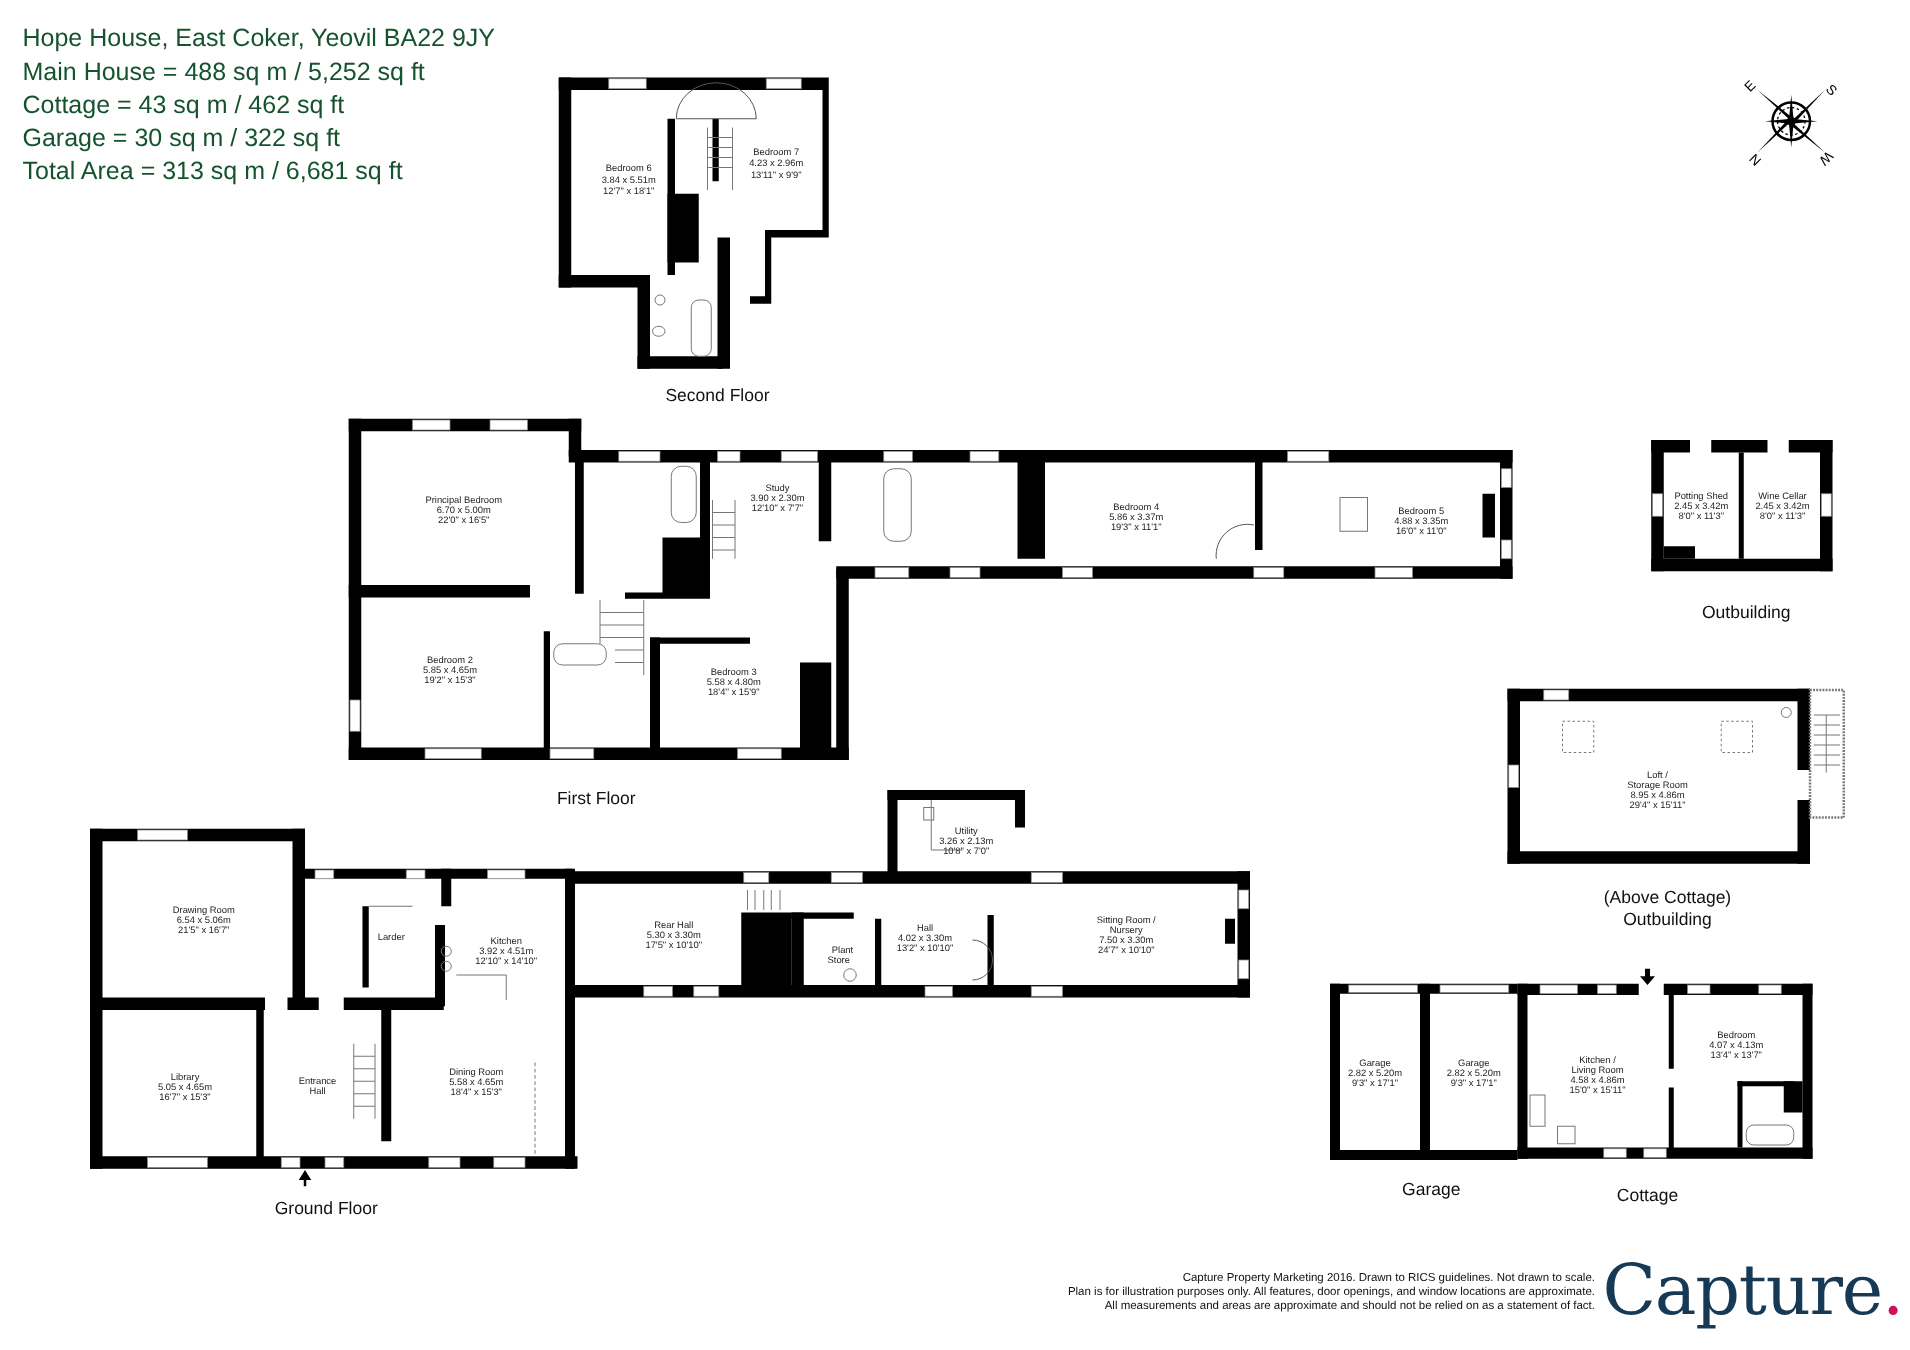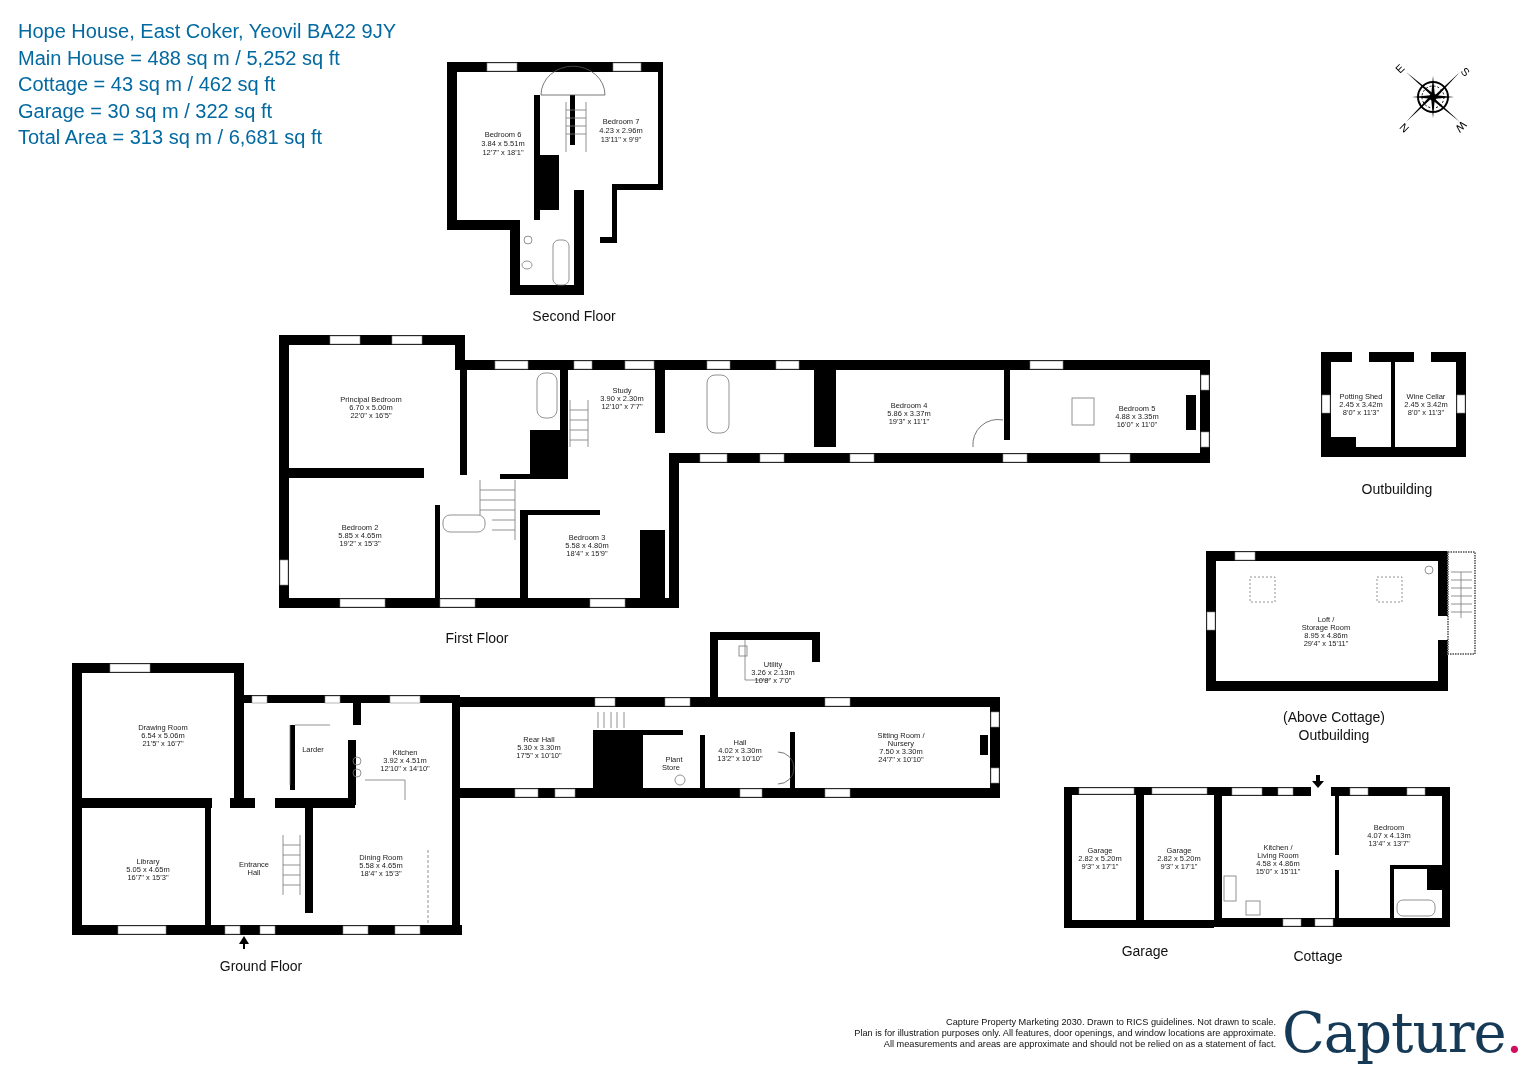--- a/index.html
+++ b/index.html
@@ -1,17 +1,17 @@
 <!DOCTYPE html>
 <html><head>
 <meta charset="utf-8">
 <style>
   html, body { margin:0; padding:0; background:#ffffff; }
   body { width:1528px; height:1080px; position:relative; overflow:hidden; font-family:"Liberation Sans", sans-serif; color:#111; }
-  .header { position:absolute; left:18px; top:18px; font-size:20px; line-height:26.5px; color:#0369a1; }
+  .header { position:absolute; left:18px; top:18px; font-size:20px; line-height:26.5px; color:#14532d; }
   .header div { white-space:nowrap; }
   svg.plan { position:absolute; left:0; top:0; }
   .room-label { font-family:"Liberation Sans", sans-serif; font-size:7.5px; fill:#222; text-anchor:middle; }
   .floor-label { font-family:"Liberation Sans", sans-serif; font-size:14px; fill:#111; text-anchor:middle; }
   .wall { fill:#000; }
   .win { fill:#fff; stroke:#888; stroke-width:0.6; }
   .line { stroke:#777; stroke-width:0.8; fill:none; }
   .door { stroke:#555; stroke-width:0.8; fill:none; }
   .footer { position:absolute; right:252px; top:1017px; text-align:right; font-size:9.2px; line-height:11px; color:#111; white-space:nowrap; }
   .logo { position:absolute; left:1282px; top:998px; font-family:"DejaVu Serif", serif; font-size:56px; color:#163a56; letter-spacing:-1px; line-height:70px; }
@@ -363,18 +363,18 @@
     <text class="room-label" x="1278" y="866">4.58 x 4.86m</text>
     <text class="room-label" x="1278" y="874">15'0" x 15'11"</text>
     <text class="room-label" x="1389" y="830">Bedroom</text>
     <text class="room-label" x="1389" y="838">4.07 x 4.13m</text>
     <text class="room-label" x="1389" y="846">13'4" x 13'7"</text>
     <text class="floor-label" x="1318" y="961">Cottage</text>
   </g>
 </svg>
 
 <div class="footer">
-  <div>Capture Property Marketing 2030. Drawn to RICS guidelines.  Not drawn to scale.</div>
+  <div>Capture Property Marketing 2016. Drawn to RICS guidelines.  Not drawn to scale.</div>
   <div>Plan is for illustration purposes only. All features, door openings, and window locations are approximate.</div>
   <div>All measurements and areas are approximate and should not be relied on as a statement of fact.</div>
 </div>
 
 <div class="logo"><span>Capture</span><span class="dot">.</span></div>
 
 </body></html>

